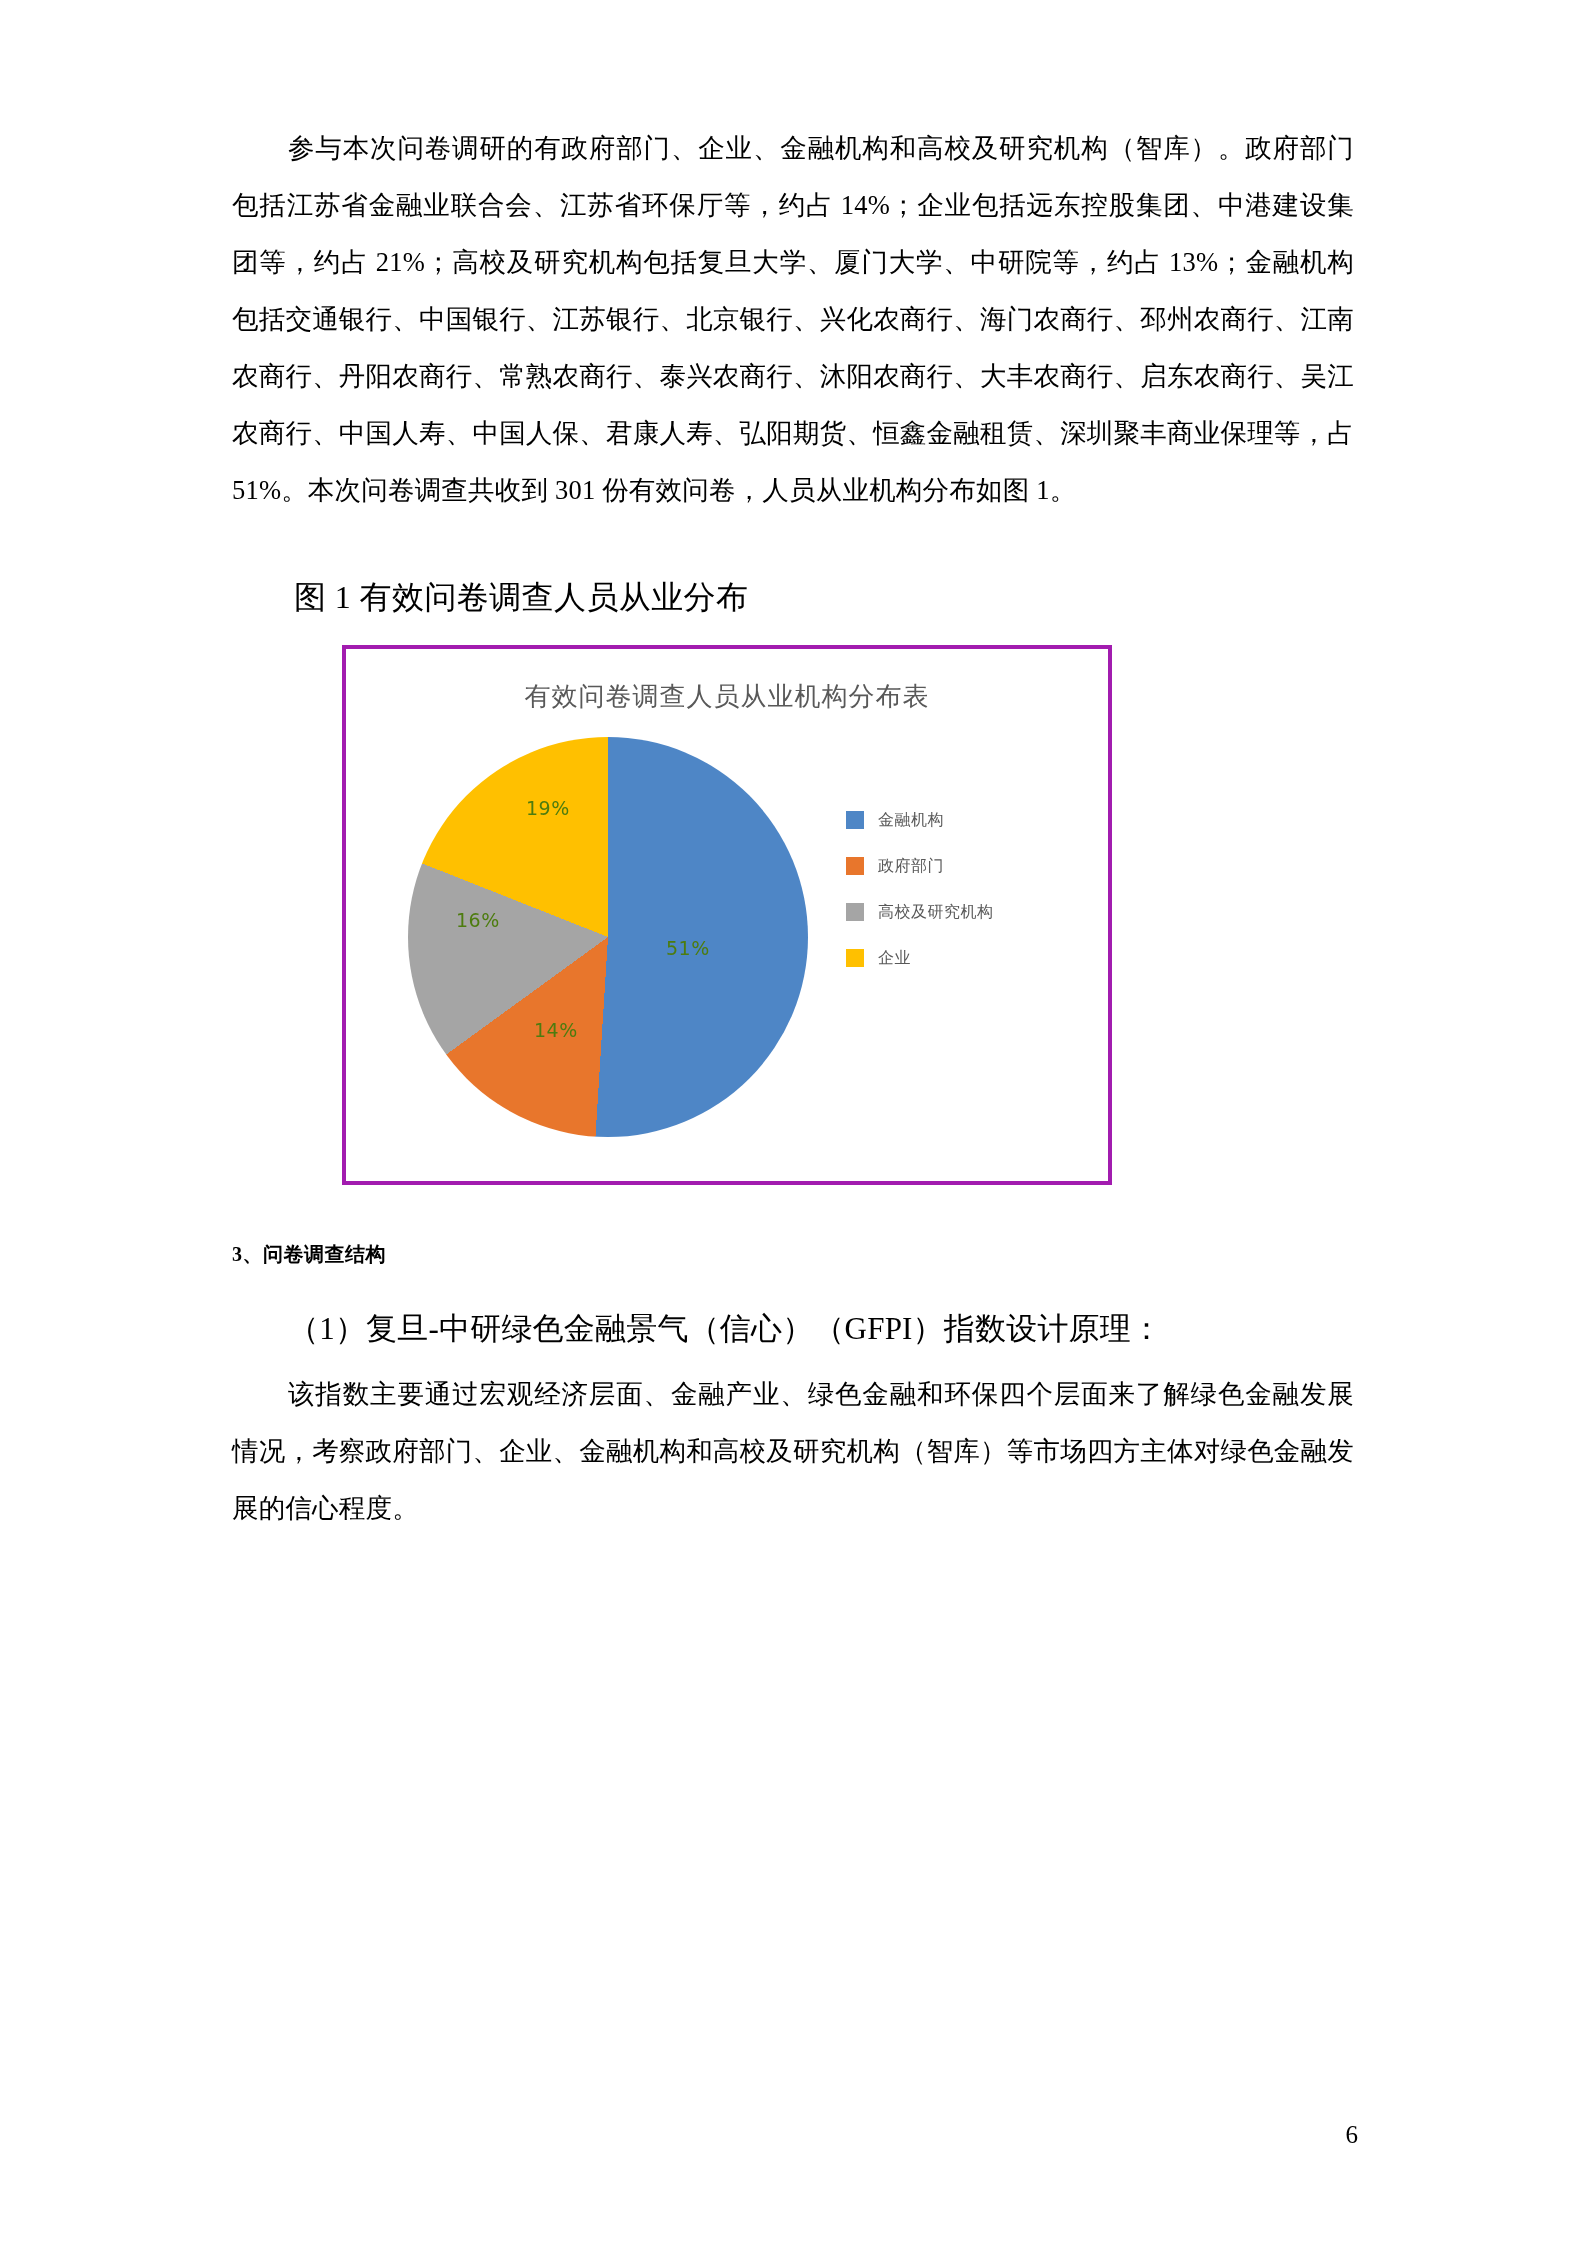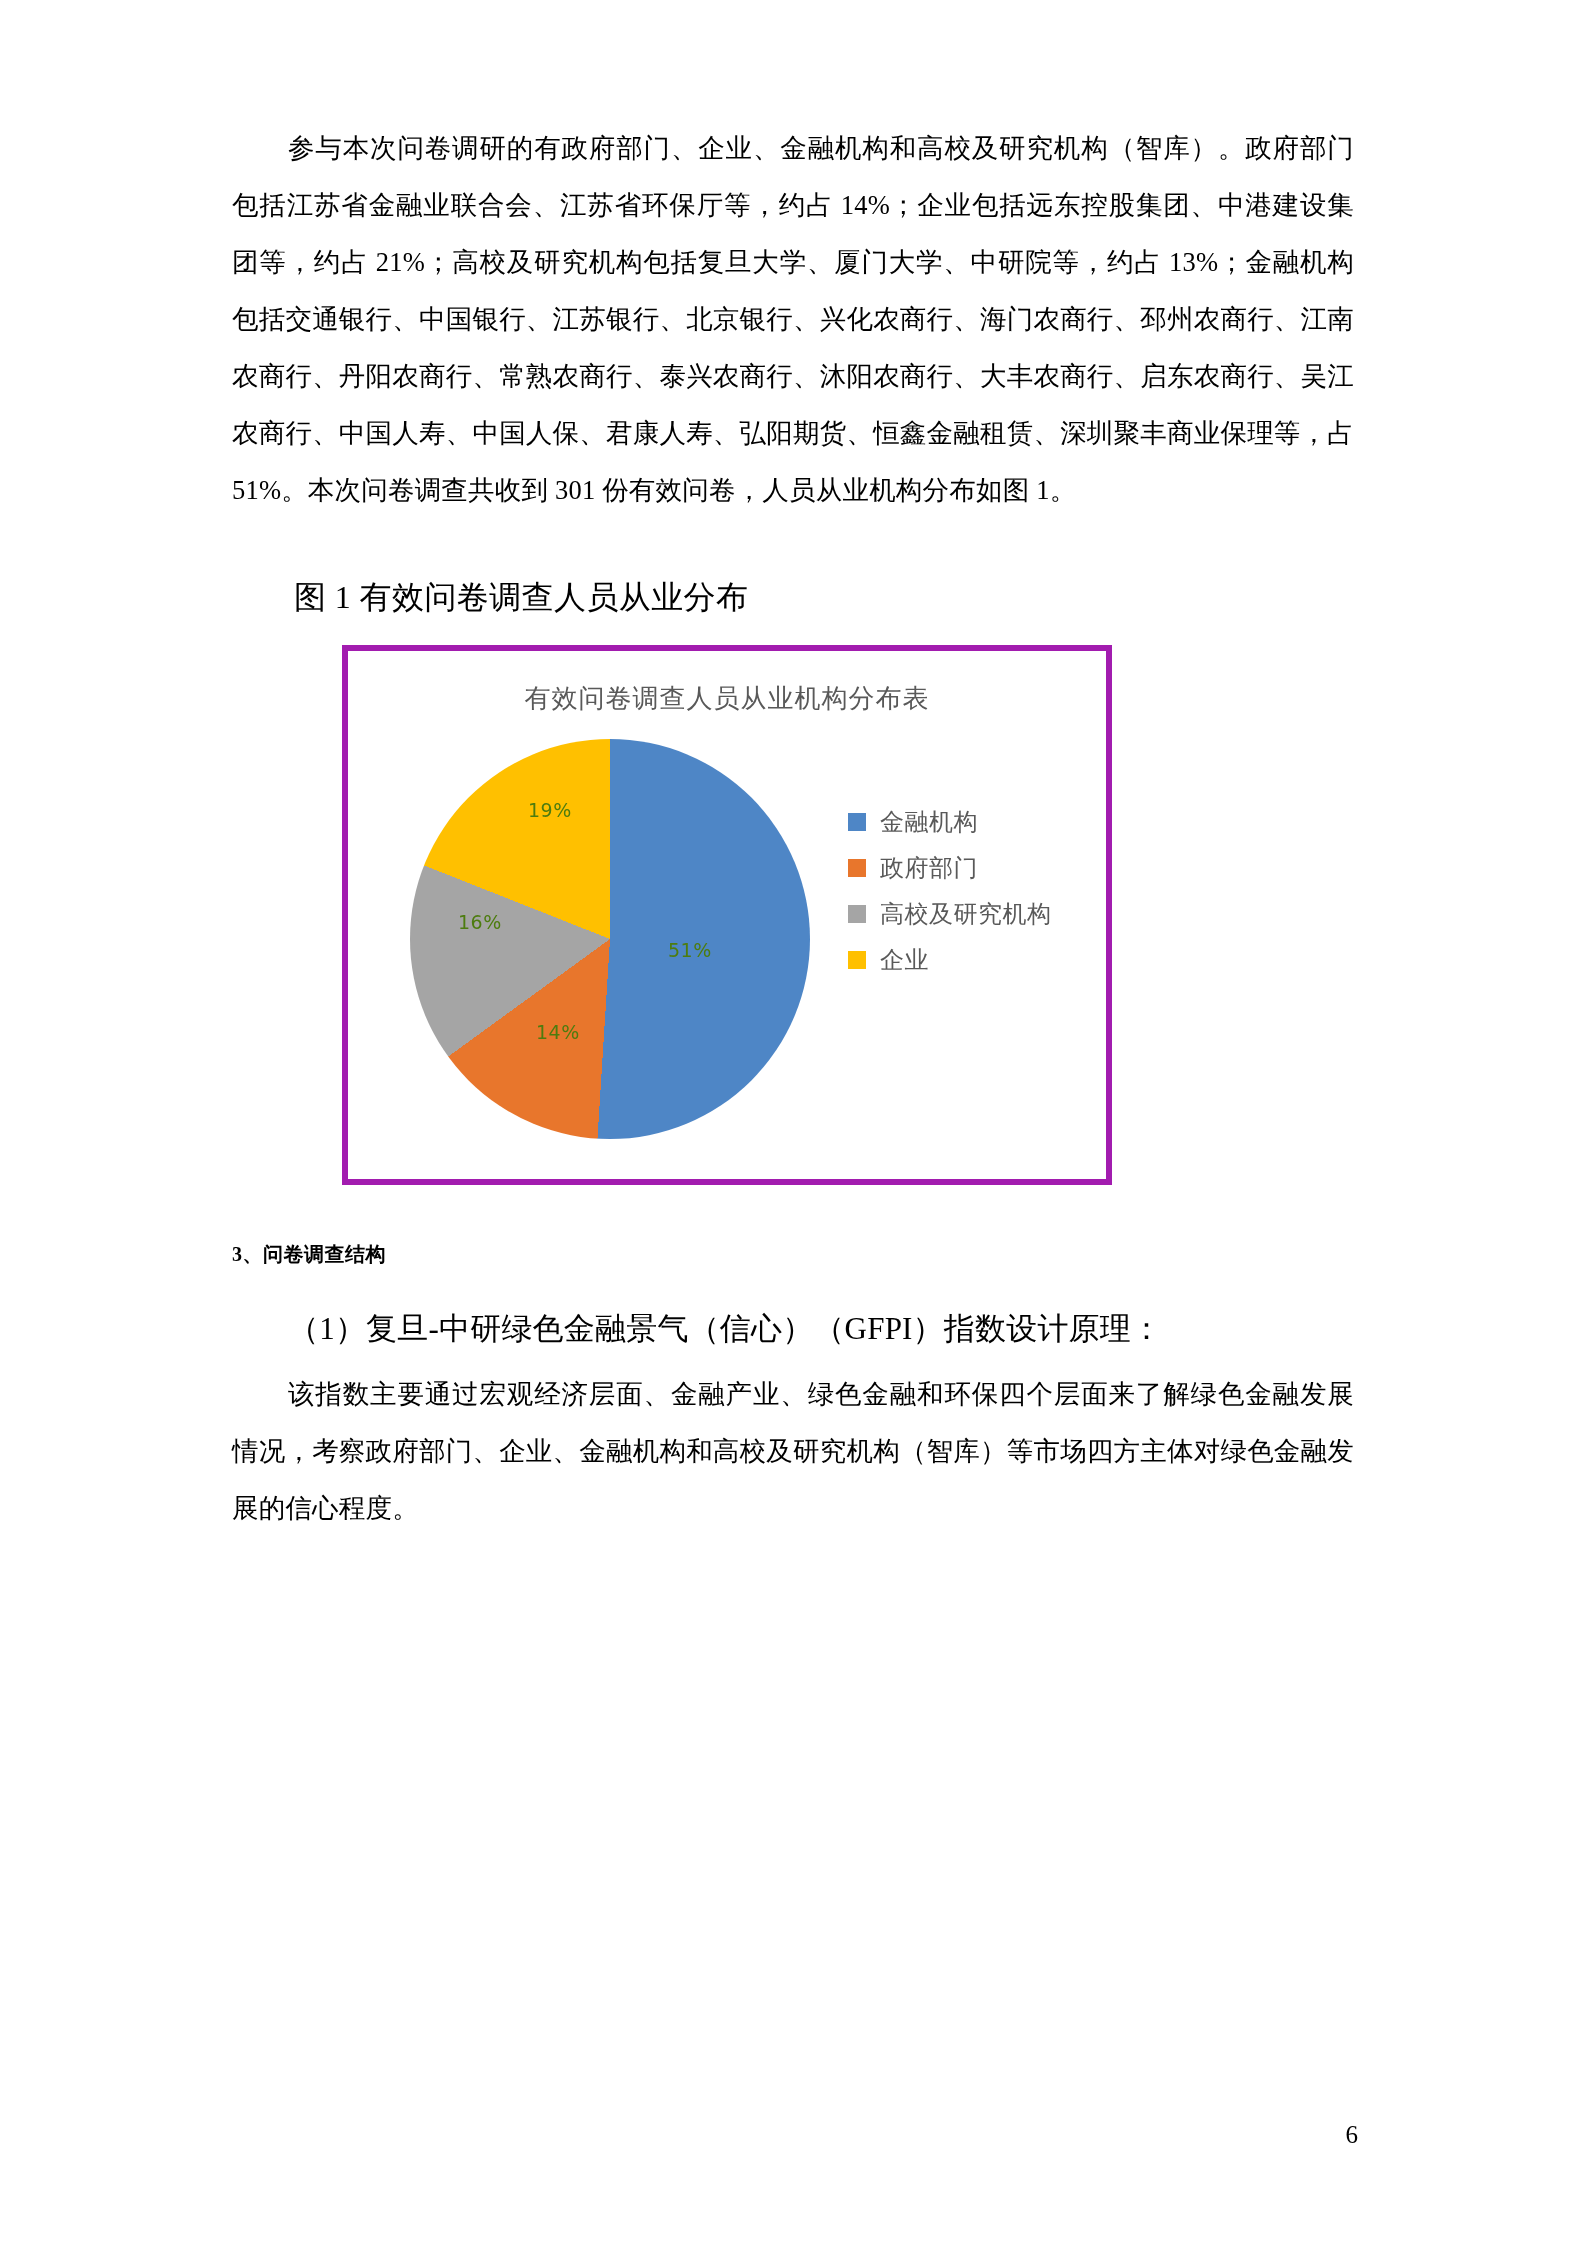--- a/index.html
+++ b/index.html
@@ -34,21 +34,21 @@
   .fig-caption {
     font-size: 32px;
     line-height: 44px;
     margin: 56px 0 0 62px;
     letter-spacing: 0.4px;
   }
   .chart-wrap {
     margin: 26px 0 0 110px;
     width: 770px;
     height: 540px;
-    border: 6px solid #a21caf;
+    border: 4px solid #a21caf;
     background: #ffffff;
     position: relative;
     box-sizing: border-box;
   }
   .chart-title {
     position: absolute;
     top: 30px;
     left: 0;
     width: 100%;
     text-align: center;
@@ -102,21 +102,21 @@
     height: 46px;
   }
   .legend-swatch {
     width: 18px;
     height: 18px;
     margin-right: 14px;
     flex: 0 0 auto;
   }
   .legend-text {
     font-family: Liberation Serif, serif;
-    font-size: 24px;
+    font-size: 16px;
     color: #595959;
     letter-spacing: 0.5px;
     white-space: nowrap;
   }
   h3.section-heading {
     font-size: 20px;
     font-weight: bold;
     margin: 56px 0 0 0;
     letter-spacing: 0.5px;
   }

